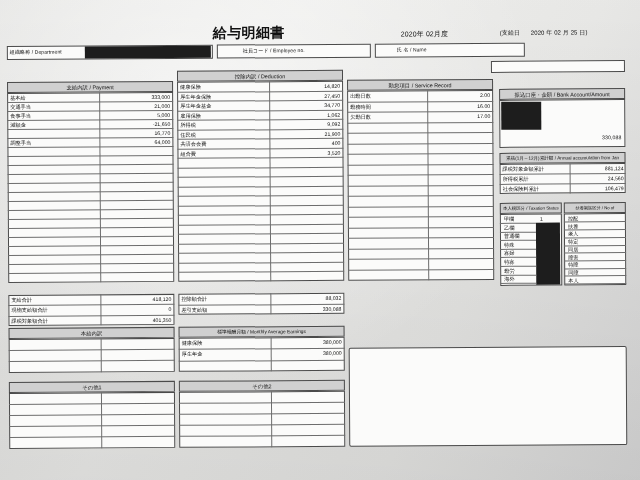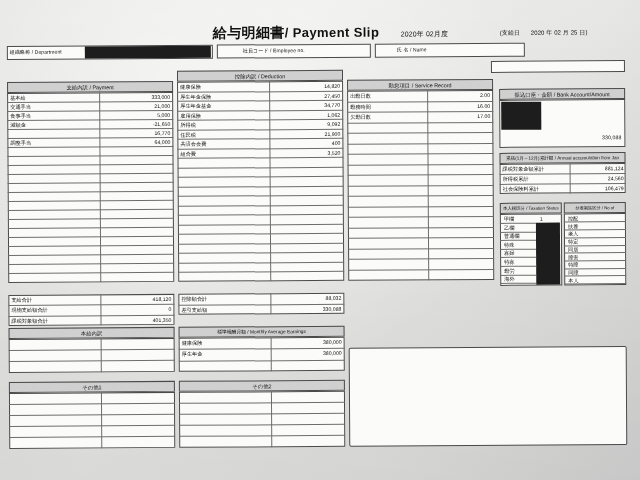--- a/index.html
+++ b/index.html
@@ -38,21 +38,20 @@
   .cell{position:absolute;font-size:5.2px;color:#111;text-align:right;}
   .secthdr{position:absolute;box-sizing:border-box;background:#d0d0d0;border:1px solid #4a4a4a;font-size:5.4px;color:#111;text-align:center;line-height:9px;}
 </style>
 </head>
 <body>
 
 <div id="paper">
 <div class="sheet">
 
   <div class="t ttl bx" style="left:210px;top:16px;">給与明細書</div>
-  <div class="t ttl bx" style="left:282px;top:17px;font-size:13px;">/ Payment Slip</div>
   <div class="t t7 bx" style="left:398px;top:22px;">2020年  02月度</div>
   <div class="t t6 bx" style="left:497px;top:22px;">(支給日</div>
   <div class="t t6 bx" style="left:528px;top:22px;">2020 年  02 月  25 日)</div>
 
   <div class="bx brd" style="left:4px;top:36px;width:206px;height:14px;"></div>
   <div class="t t5 bx" style="left:7px;top:39px;">組織略称 / Department</div>
   <div class="bx blk" style="left:82px;top:37px;width:126px;height:12px;"></div>
 
   <div class="bx brd" style="left:214px;top:36px;width:154px;height:14px;"></div>
   <div class="t t5 bx" style="left:240px;top:39px;">社員コード / Employee no.</div>

